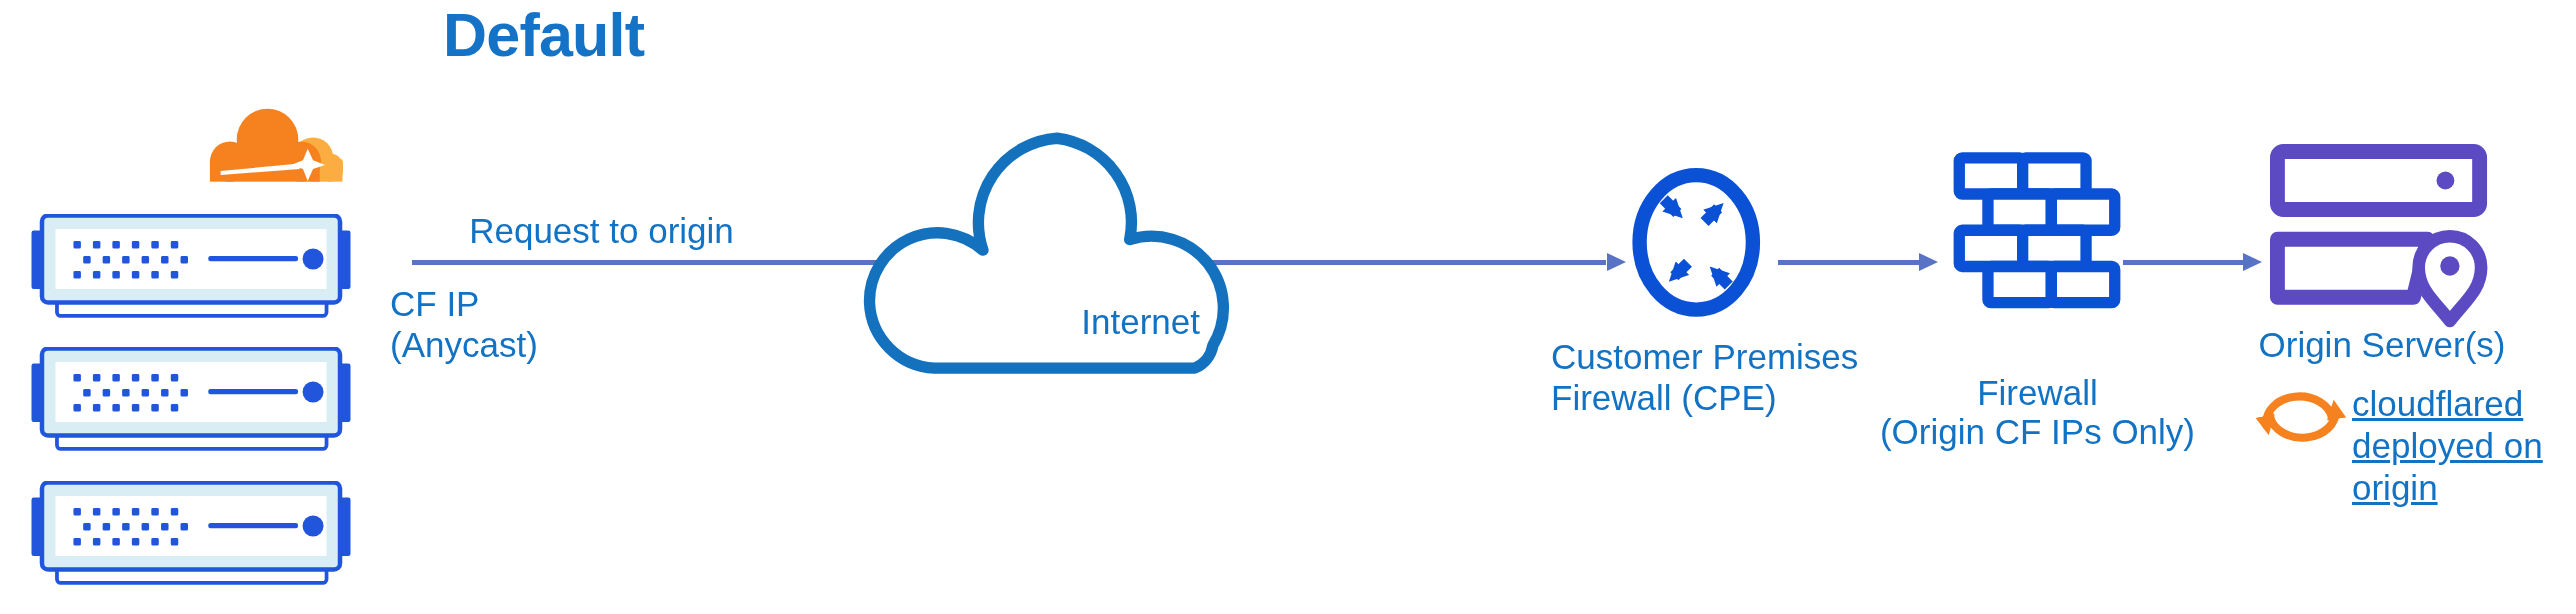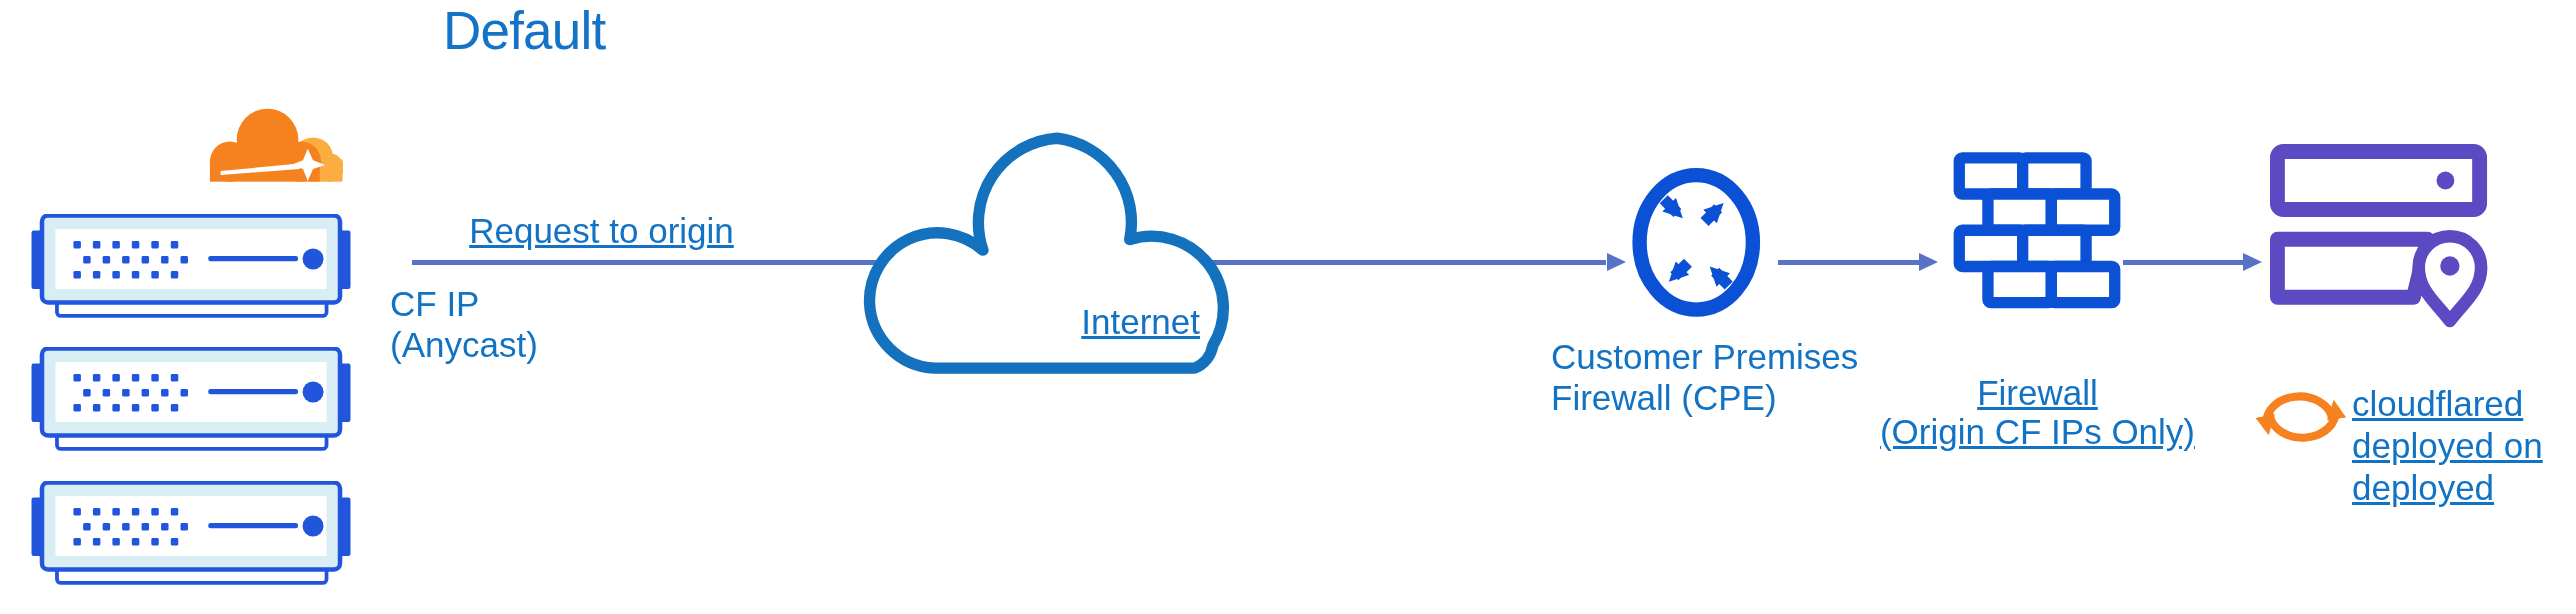--- a/index.html
+++ b/index.html
@@ -8,22 +8,22 @@
     --cloud_stroke:#1371bd; --origin_purple:#5b4ac2; --cf_orange:#f6821f;
     --cf_orange_light:#fbad41; --wordmark_black:#222222;
   }
   *{margin:0;padding:0;box-sizing:border-box;}
   html,body{width:2576px;height:614px;background:#ffffff;overflow:hidden;
     font-family:"Liberation Sans", sans-serif;}
   .canvas{position:relative;width:2576px;height:614px;background:#fff;}
 
   .abs{position:absolute;}
   .lbl{color:var(--label_blue);font-size:35px;line-height:41px;white-space:nowrap;}
-  .center{text-align:center;text-decoration:underline;}
-  .title{color:var(--title_blue);font-size:53px;font-weight:400;letter-spacing:-0.8px;white-space:nowrap;}
+  .center{text-align:center;}
+  .title{color:var(--title_blue);font-size:61px;font-weight:700;letter-spacing:-0.8px;white-space:nowrap;}
   .wordmark{color:var(--wordmark_black);font-size:32px;font-weight:800;letter-spacing:6.8px;white-space:nowrap;}
   .wordmark sup{font-size:11.4px;letter-spacing:0;vertical-align:super;}
   .lh56{line-height:42px;}
 
   
   .h-line{position:absolute;height:4.5px;background:var(--arrow_blue);}
   .arrow-head{position:absolute;width:0;height:0;border-top:9.8px solid transparent;
     border-bottom:9.8px solid transparent;border-left:19.7px solid var(--arrow_blue);}
 
   
@@ -177,30 +177,31 @@
 
   <svg class="abs" style="left:2270px;top:144px;" width="223" height="186" viewBox="0 0 300 250">
     <rect class="og-stroke" x="10" y="10" width="272" height="78" rx="8"></rect>
     <circle class="og-dot" cx="236" cy="49" r="12"></circle>
     <path class="og-stroke" d="M10 128 H212 L193 206 H10 Z"></path>
     <g>
       <path class="og-pin" d="M242 238 C 222 212 200 196 200 166 A 42 42 0 1 1 284 166 C 284 196 262 212 242 238 Z"></path>
       <circle class="og-dot" cx="242" cy="164" r="13"></circle>
     </g>
   </svg>
+  <div class="abs lbl center" style="left:2242px;top:324px;width:280px;">Origin Server(s)</div>
 
   <svg class="abs" style="left:2255px;top:381px;" width="92" height="70" viewBox="0 0 124 94">
     <defs>
       <marker id="aho" viewBox="0 0 10 10" refX="5" refY="5" markerWidth="2.4" markerHeight="2.4" orient="auto-start-reverse" markerUnits="strokeWidth">
         <path class="mk-orange" d="M0 0 L10 5 L0 10 Z"></path>
       </marker>
     </defs>
     <path class="sync-arc" d="M16 60 A 44 34 0 0 1 104 50" marker-start="url(#aho)"></path>
     <path class="sync-arc" d="M108 38 A 44 34 0 0 1 20 46" marker-start="url(#aho)"></path>
   </svg>
   <div class="abs lbl lh56" style="left:2352px;top:383px;text-decoration:underline;">
     <span style="display:block">cloudflared</span>
     <span style="display:block">deployed on</span>
-    <span style="display:block">deployed</span>
+    <span style="display:block">origin</span>
   </div>
 
 </div>
 
 
 </body></html>

